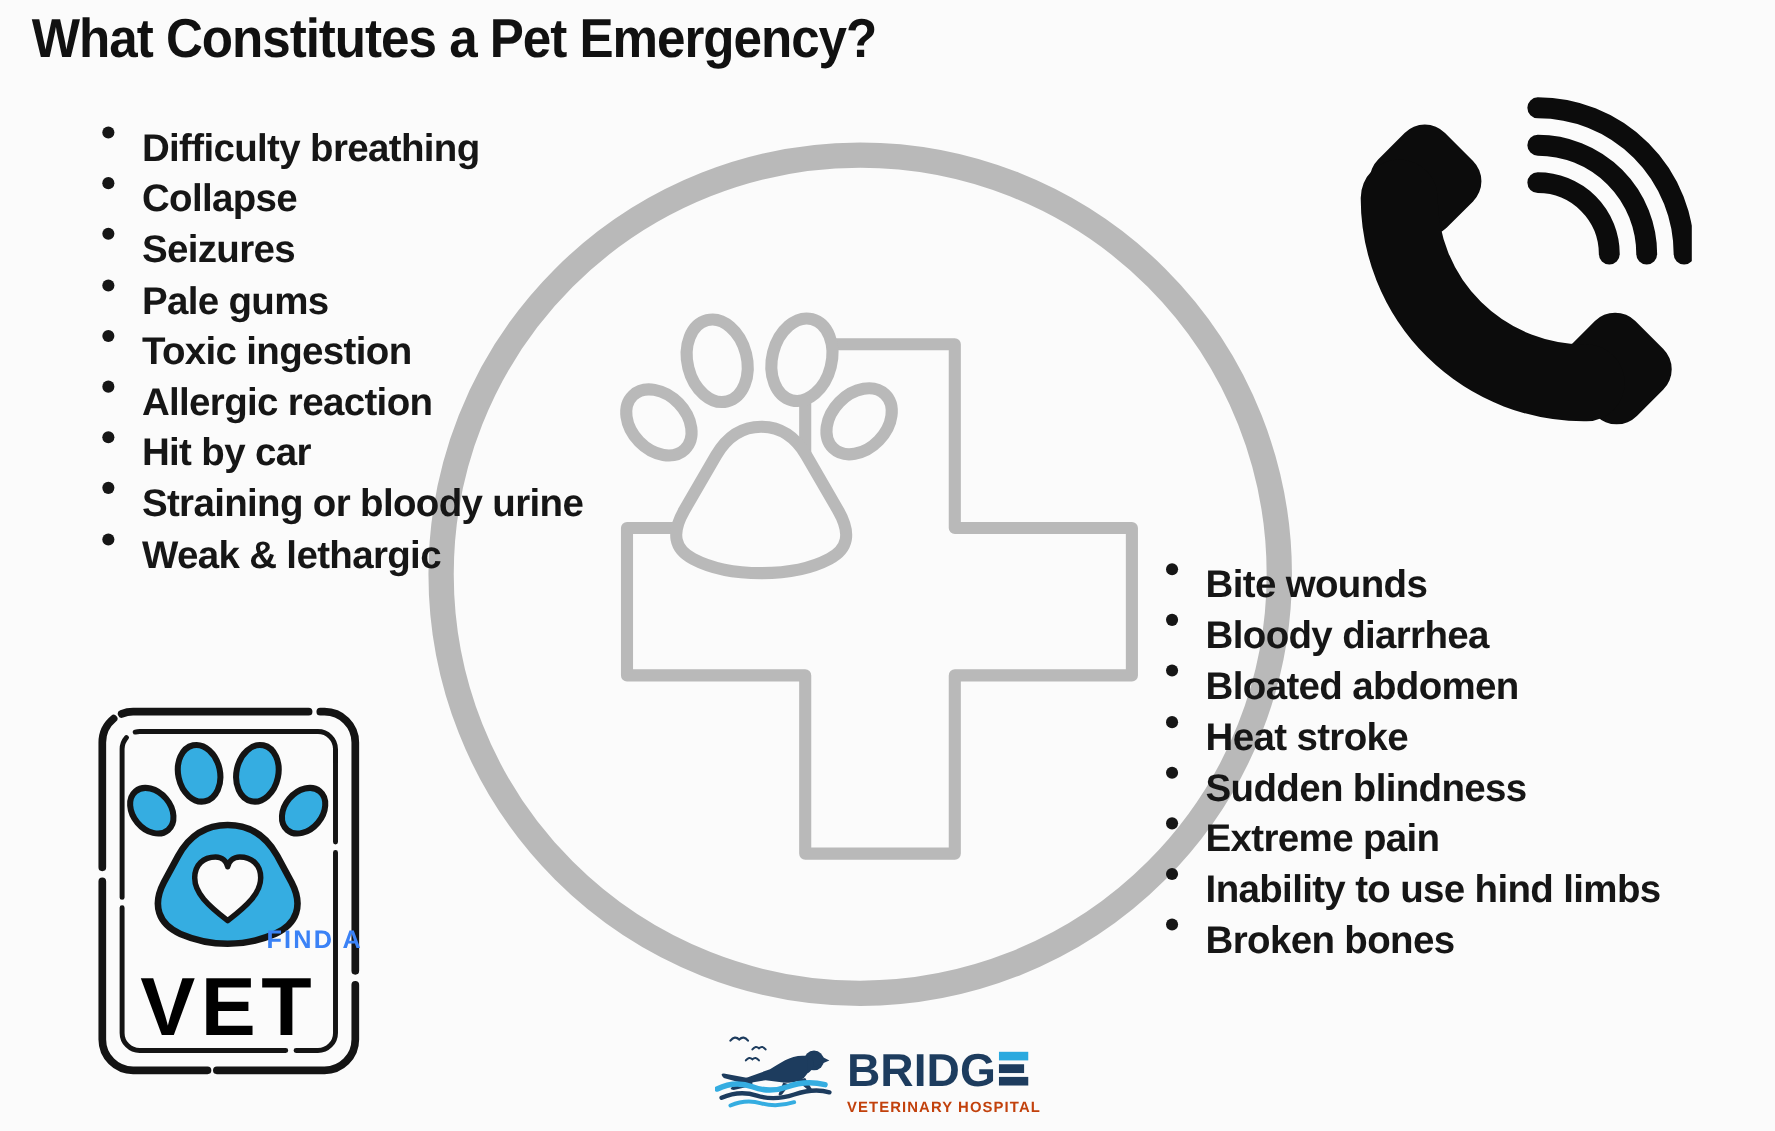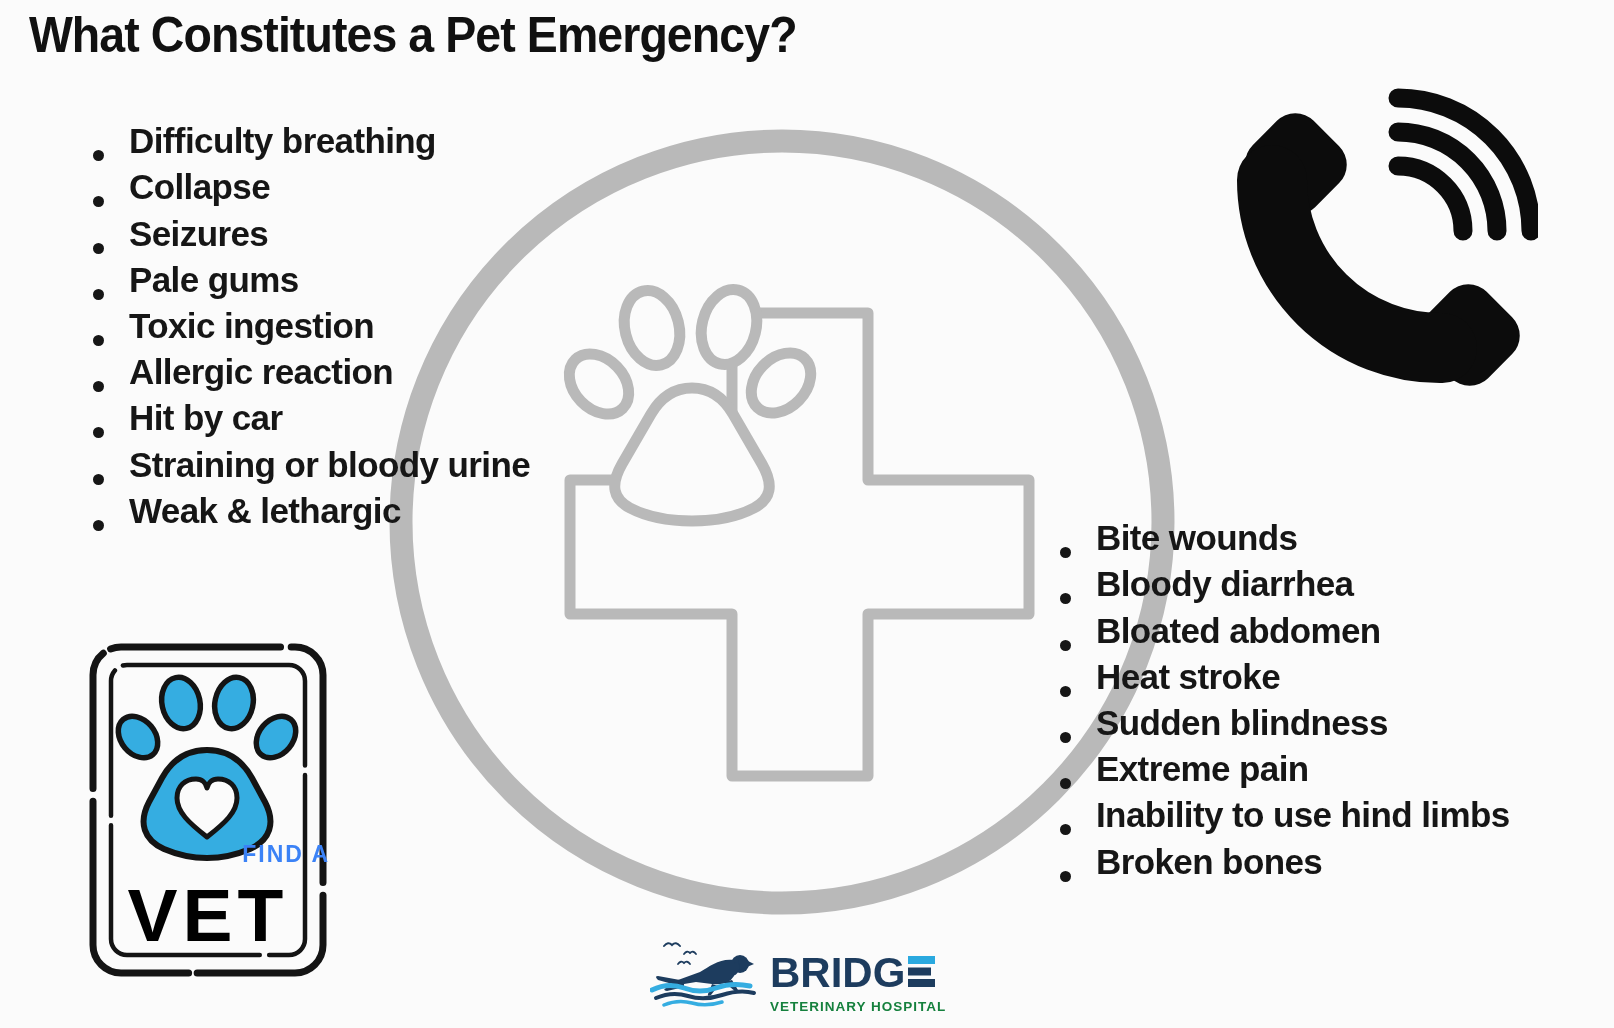--- a/index.html
+++ b/index.html
@@ -10,21 +10,21 @@
   .bg-svg { position:absolute; left:0; top:0; z-index:0; }
 
   .title { position:absolute; top:6px; left:0; width:1540px; text-align:left; z-index:2; }
   .title span {
     display:inline-block; font-size:50px; font-weight:800; letter-spacing:-1px;
     color:#111; transform:scaleX(0.93); transform-origin:center; white-space:nowrap;
   }
 
   .elist { position:absolute; list-style:none; margin:0; padding:0; z-index:2; }
   .elist li {
-    display:flex; align-items:flex-end; height:46.2px;
+    display:flex; align-items:flex-start; height:46.2px;
     font-size:35px; font-weight:800; letter-spacing:-0.6px; color:#161616; white-space:nowrap;
   }
   .elist .dot { width:11px; height:11px; border-radius:50%; background:#161616; margin-right:25px; flex:0 0 auto; }
   .list-left  { left:93px;  top:115px; }
   .list-right { left:1060px; top:512px; }
 
   .phone { position:absolute; left:1228px; top:88px; z-index:1; }
 
   .badge { position:absolute; left:86px; top:640px; width:244px; height:340px; z-index:1; }
   .badge-svg { position:absolute; left:0; top:0; }
@@ -37,21 +37,21 @@
     font-size:75px; font-weight:800; letter-spacing:5px; color:#000000; line-height:1;
   }
 
   .logo { position:absolute; left:650px; top:938px; z-index:2; display:flex; align-items:flex-start; }
   .logo-text { margin-left:8px; margin-top:14px; }
   .brand-row { white-space:nowrap; line-height:1; }
   .brand-main { font-size:42px; font-weight:700; color:#1d3c5e; line-height:1; }
   .brand-e { margin-left:3px; }
   .logo-subtitle {
     margin-top:5px; text-align:center; font-size:13.5px; font-weight:bold;
-    color:#15803d; letter-spacing:1px; white-space:nowrap;
+    color:#c2410c; letter-spacing:1px; white-space:nowrap;
   }
 </style>
 </head>
 <body>
 
 <div class="canvas">
 
   <svg class="bg-svg" width="1614" height="1028" viewBox="0 0 1614 1028">
     <circle cx="782" cy="522" r="381" fill="none" stroke="#b9b9b9" stroke-width="23"></circle>
     <path d="M 732 313 L 868 313 L 868 480 L 1029 480 L 1029 614 L 868 614 L 868 776 L 732 776 L 732 614 L 570 614 L 570 480 L 732 480 Z" fill="none" stroke="#b9b9b9" stroke-width="11" stroke-linejoin="round"></path>

